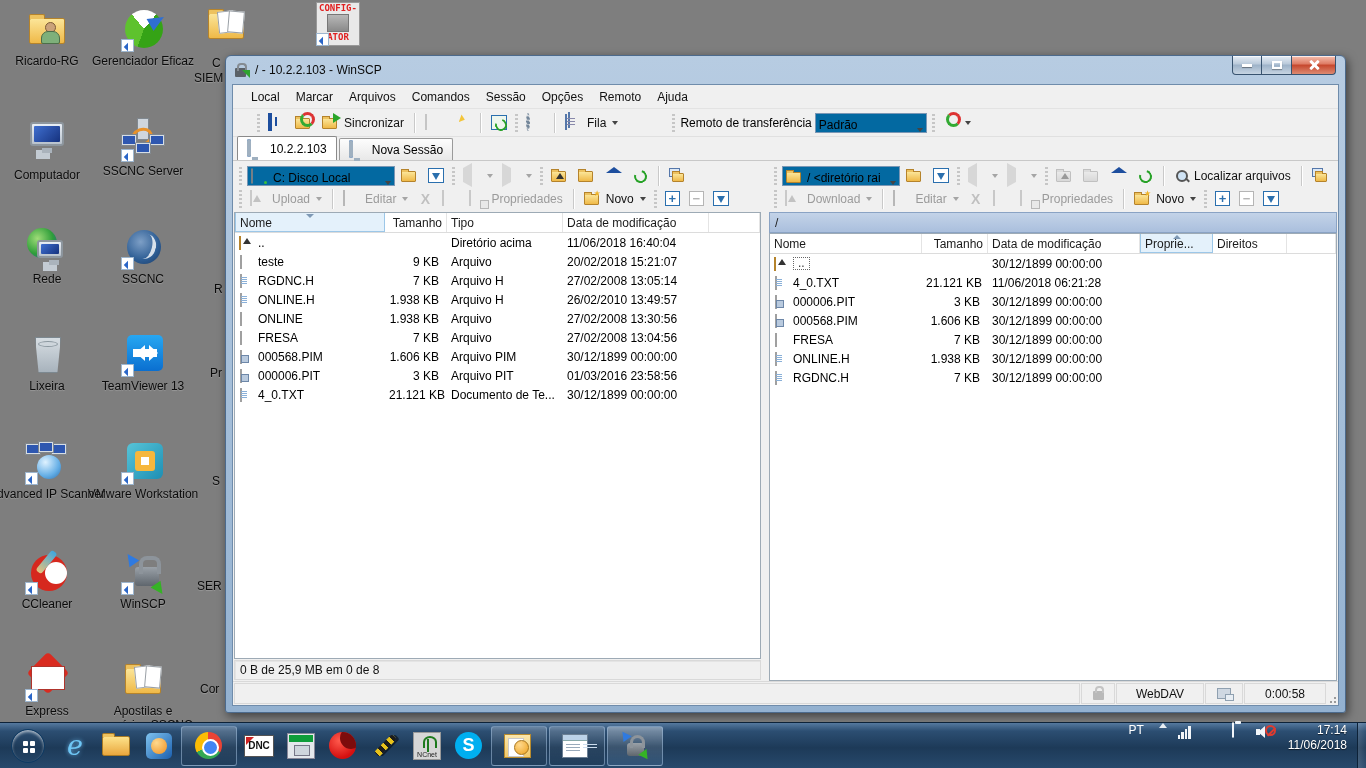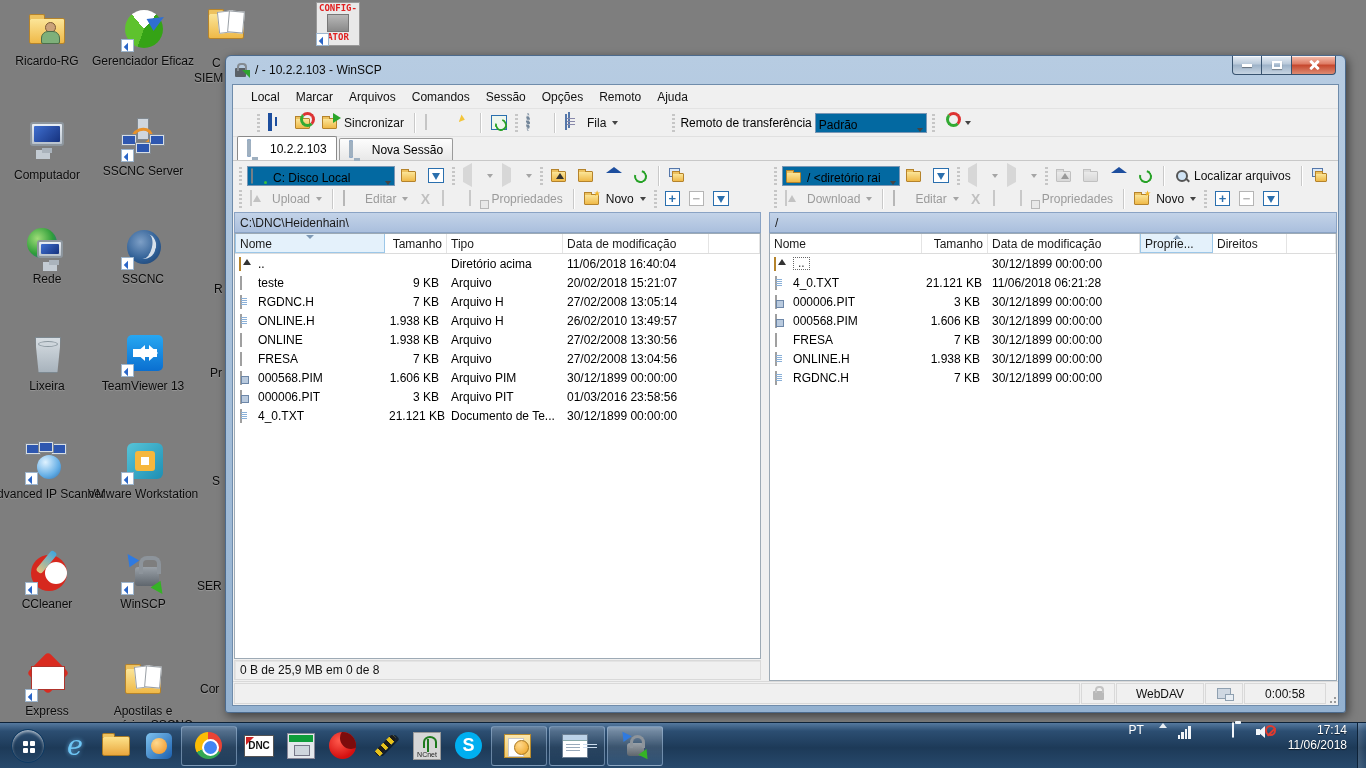--- a/index.html
+++ b/index.html
@@ -599,23 +599,20 @@
             <div class="tbtn">
                 <span class="glyph g-pm">+</span>
               </div>
             <div class="tbtn">
                 <span class="glyph g-pm dis2">−</span>
               </div>
             <div class="tbtn">
                 <span class="glyph g-funnel"></span>
               </div>
           </div>
-          <div class="pathbar">
-              <span>C:\DNC\Heidenhain\</span>
-            </div>
           <div class="filebox">
             <div class="fhead" id="lhead" style="grid-template-columns:150px 62px 116px 146px 1fr">
                 <div class="hcell sorted"><i class="sort-dn"></i><span>Nome</span></div>
                 <div class="hcell" style="text-align: right;"><span>Tamanho</span></div>
                 <div class="hcell"><span>Tipo</span></div>
                 <div class="hcell"><span>Data de modificação</span></div>
                 <div class="hcell"><span></span></div>
               </div>
             <div id="lbody">
                 <div class="frow" style="grid-template-columns: 150px 62px 116px 146px 1fr;">

